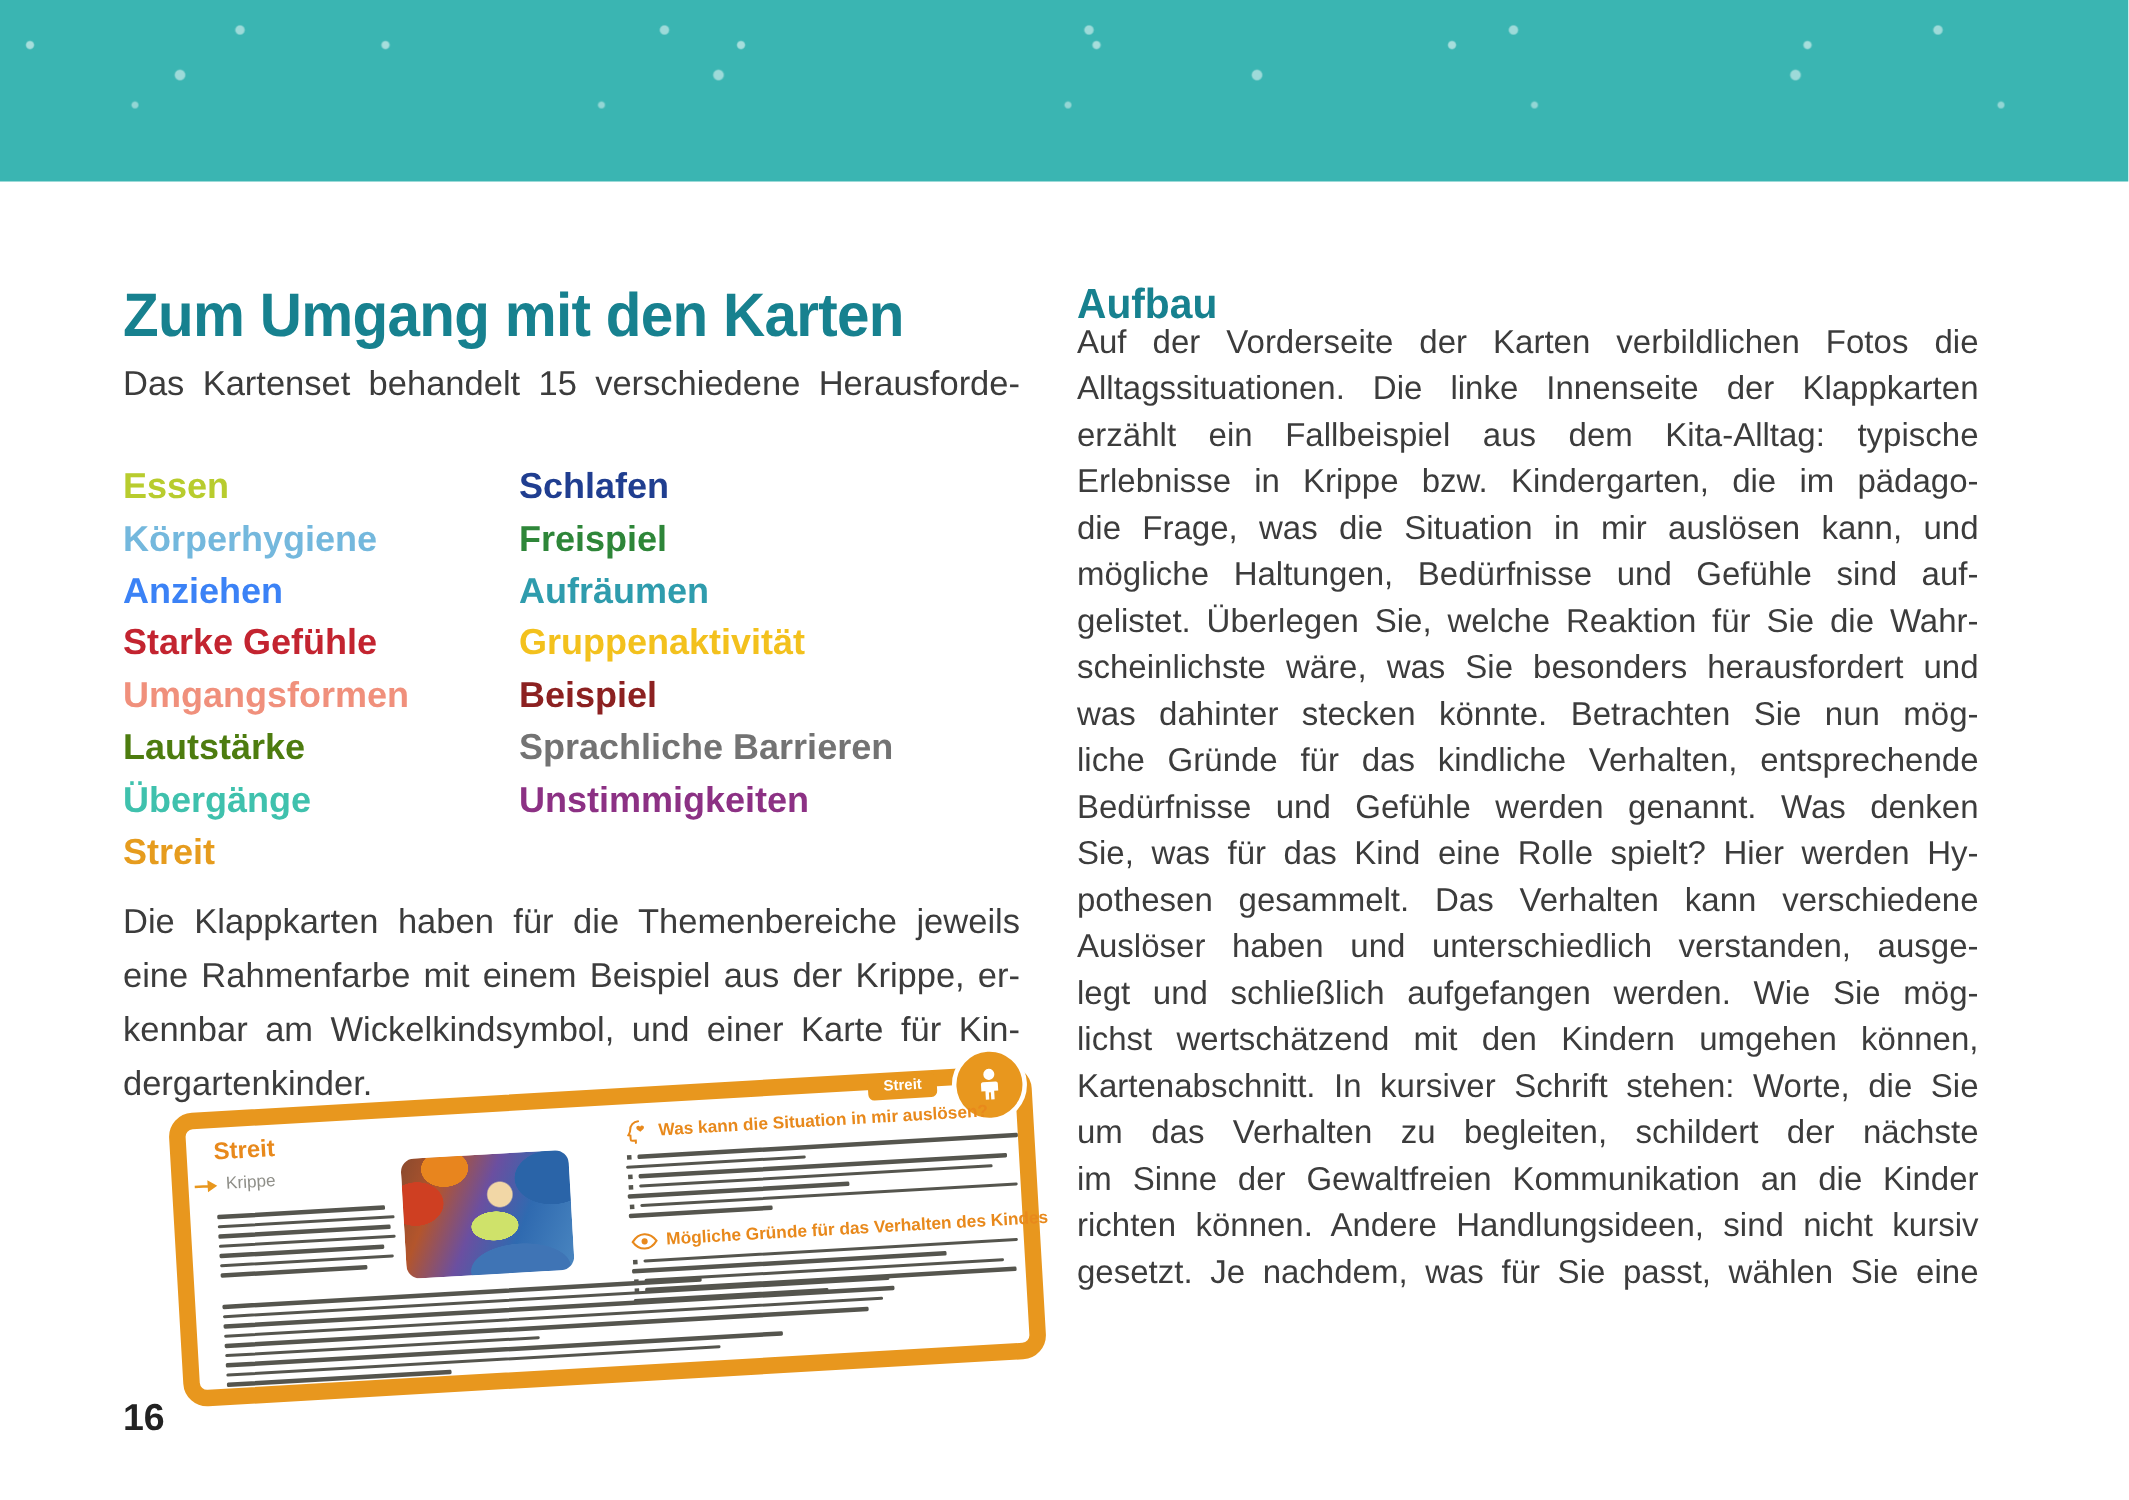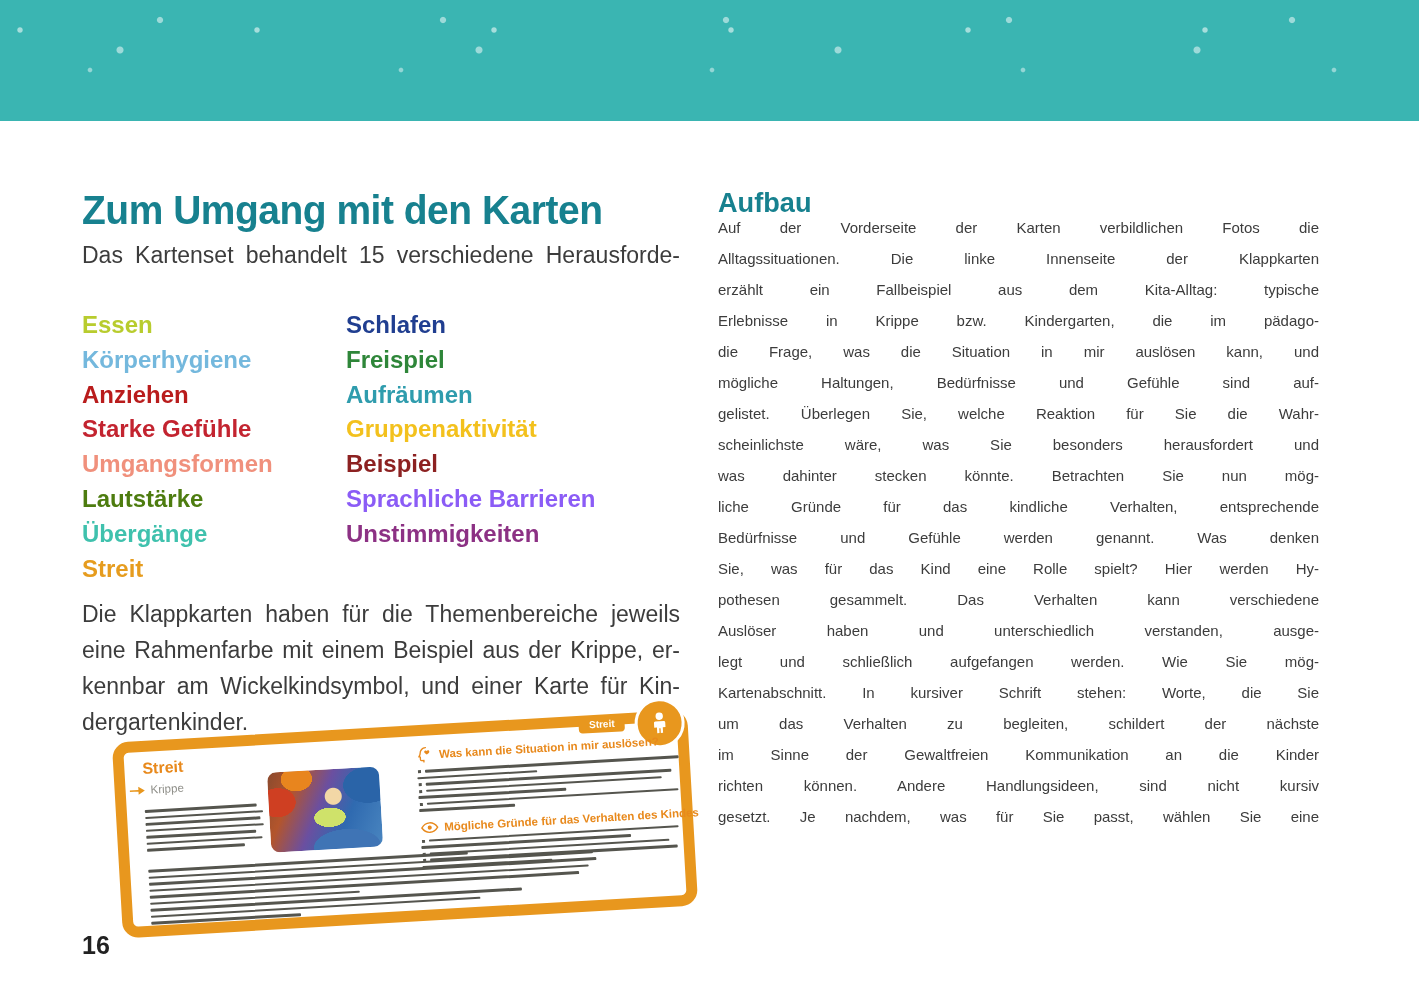--- a/index.html
+++ b/index.html
@@ -35,21 +35,21 @@
   .tline{text-align:justify;text-align-last:justify;}
   .tline.tlast{text-align-last:left;}
   .justify-all .tline.tlast{text-align-last:justify;}
   .page-num{position:absolute;left:82px;top:931px;font-size:25px;font-weight:700;color:#222;}
   
   .section-title{
     position:absolute;left:718px;top:164px;
     font-size:28px;font-weight:700;color:#17818f;
     transform:scaleX(.97);transform-origin:0 0;
   }
-  .aufbau{position:absolute;left:718px;top:212px;width:601px;font-size:15px;line-height:31px;}
+  .aufbau{position:absolute;left:718px;top:212px;width:601px;font-size:22px;line-height:31px;}
   
   .card{
     position:absolute;left:117px;top:726px;width:576px;height:196px;
     background:#fff;border:11px solid #e8971e;border-radius:16px;
     transform:rotate(-3.3deg);box-sizing:border-box;
   }
   .card-tab{
     position:absolute;top:-9px;right:52px;background:#e8971e;color:#fff;
     font-size:10px;font-weight:700;padding:3px 10px;border-radius:4px;line-height:1;
   }
@@ -92,34 +92,34 @@
 <h1 class="page-title">Zum Umgang mit den Karten</h1>
 
 <div class="intro">
     <div class="tline">Das Kartenset behandelt 15 verschiedene Herausforde-</div>
   </div>
 
 <div class="topics">
   <div class="col1">
       <div class="topic" style="color: rgb(184, 204, 46);">Essen</div>
       <div class="topic" style="color: rgb(116, 184, 221);">Körperhygiene</div>
-      <div class="topic" style="color: #b91c1c;">Anziehen</div>
+      <div class="topic" style="color: #3b82f6;">Anziehen</div>
       <div class="topic" style="color: rgb(195, 36, 48);">Starke Gefühle</div>
       <div class="topic" style="color: rgb(240, 144, 124);">Umgangsformen</div>
       <div class="topic" style="color: #4d7c0f;">Lautstärke</div>
       <div class="topic" style="color: rgb(63, 193, 173);">Übergänge</div>
       <div class="topic" style="color: rgb(230, 156, 30);">Streit</div>
     </div>
   <div class="col2">
       <div class="topic" style="color: rgb(32, 62, 144);">Schlafen</div>
       <div class="topic" style="color: rgb(46, 134, 57);">Freispiel</div>
       <div class="topic" style="color: rgb(47, 156, 173);">Aufräumen</div>
       <div class="topic" style="color: rgb(243, 193, 29);">Gruppenaktivität</div>
       <div class="topic" style="color: rgb(140, 33, 33);">Beispiel</div>
-      <div class="topic" style="color: #8b5cf6;">Sprachliche Barrieren</div>
+      <div class="topic" style="color: #737373;">Sprachliche Barrieren</div>
       <div class="topic" style="color: rgb(140, 49, 132);">Unstimmigkeiten</div>
     </div>
 </div>
 
 <div class="desc">
     <div class="tline">Die Klappkarten haben für die Themenbereiche jeweils</div>
     <div class="tline">eine Rahmenfarbe mit einem Beispiel aus der Krippe, er-</div>
     <div class="tline">kennbar am Wickelkindsymbol, und einer Karte für Kin-</div>
     <div class="tline tlast">dergartenkinder.</div>
   </div>
@@ -215,18 +215,19 @@
     <div class="tline">mögliche Haltungen, Bedürfnisse und Gefühle sind auf-</div>
     <div class="tline">gelistet. Überlegen Sie, welche Reaktion für Sie die Wahr-</div>
     <div class="tline">scheinlichste wäre, was Sie besonders herausfordert und</div>
     <div class="tline">was dahinter stecken könnte. Betrachten Sie nun mög-</div>
     <div class="tline">liche Gründe für das kindliche Verhalten, entsprechende</div>
     <div class="tline">Bedürfnisse und Gefühle werden genannt. Was denken</div>
     <div class="tline">Sie, was für das Kind eine Rolle spielt? Hier werden Hy-</div>
     <div class="tline">pothesen gesammelt. Das Verhalten kann verschiedene</div>
     <div class="tline">Auslöser haben und unterschiedlich verstanden, ausge-</div>
     <div class="tline">legt und schließlich aufgefangen werden. Wie Sie mög-</div>
+    <div class="tline">lichst wertschätzend mit den Kindern umgehen können,</div>
     <div class="tline">Kartenabschnitt. In kursiver Schrift stehen: Worte, die Sie</div>
     <div class="tline">um das Verhalten zu begleiten, schildert der nächste</div>
     <div class="tline">im Sinne der Gewaltfreien Kommunikation an die Kinder</div>
     <div class="tline">richten können. Andere Handlungsideen, sind nicht kursiv</div>
     <div class="tline tlast">gesetzt. Je nachdem, was für Sie passt, wählen Sie eine</div>
   </div>
 
 </body></html>

